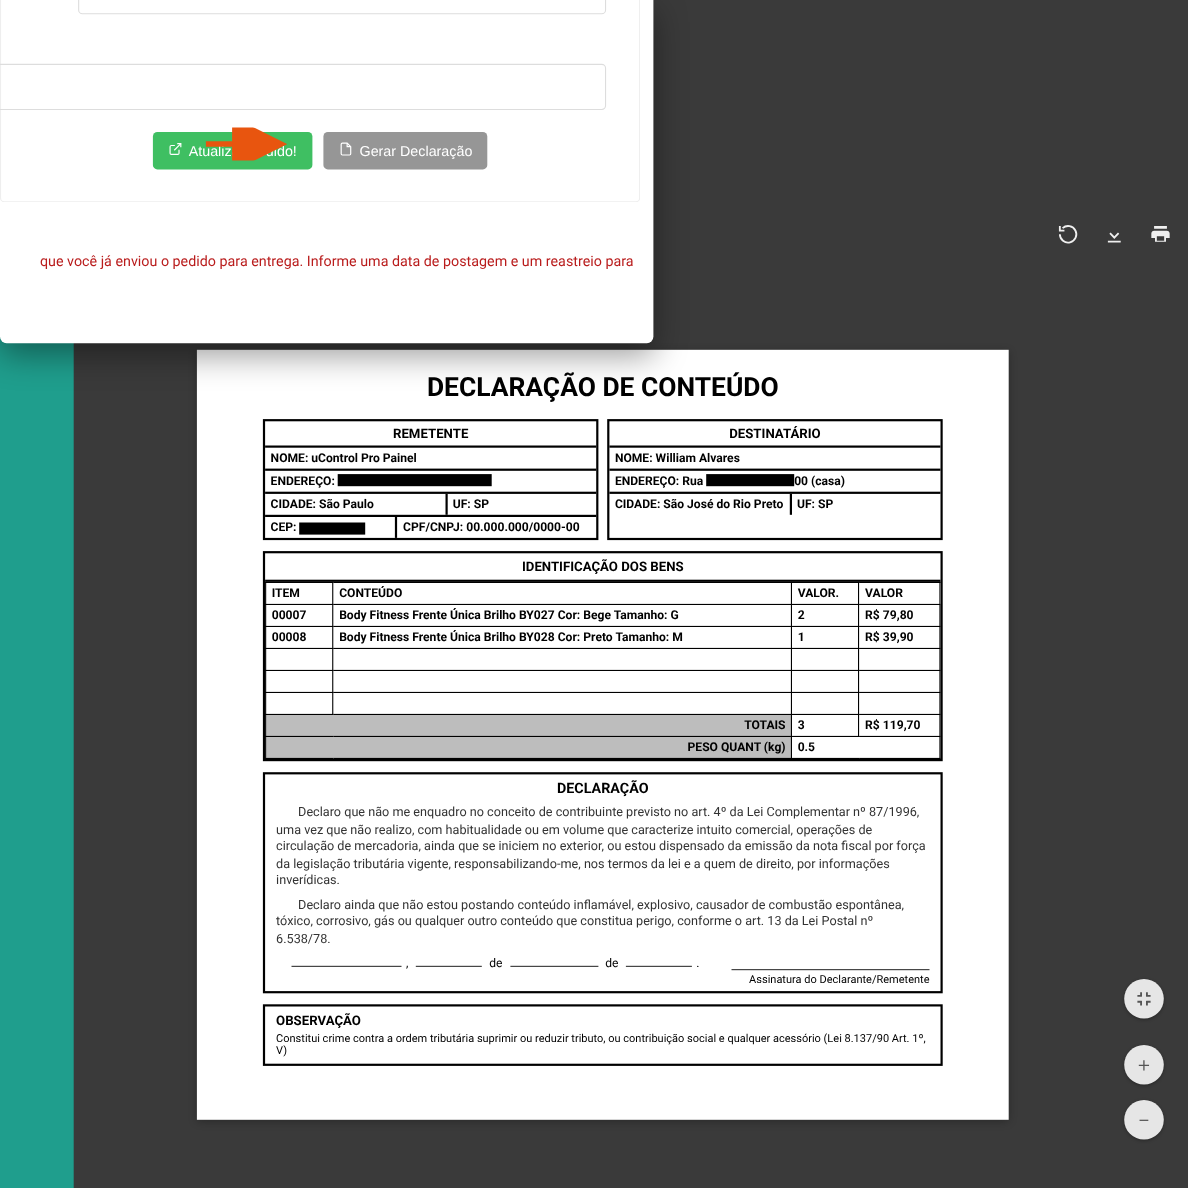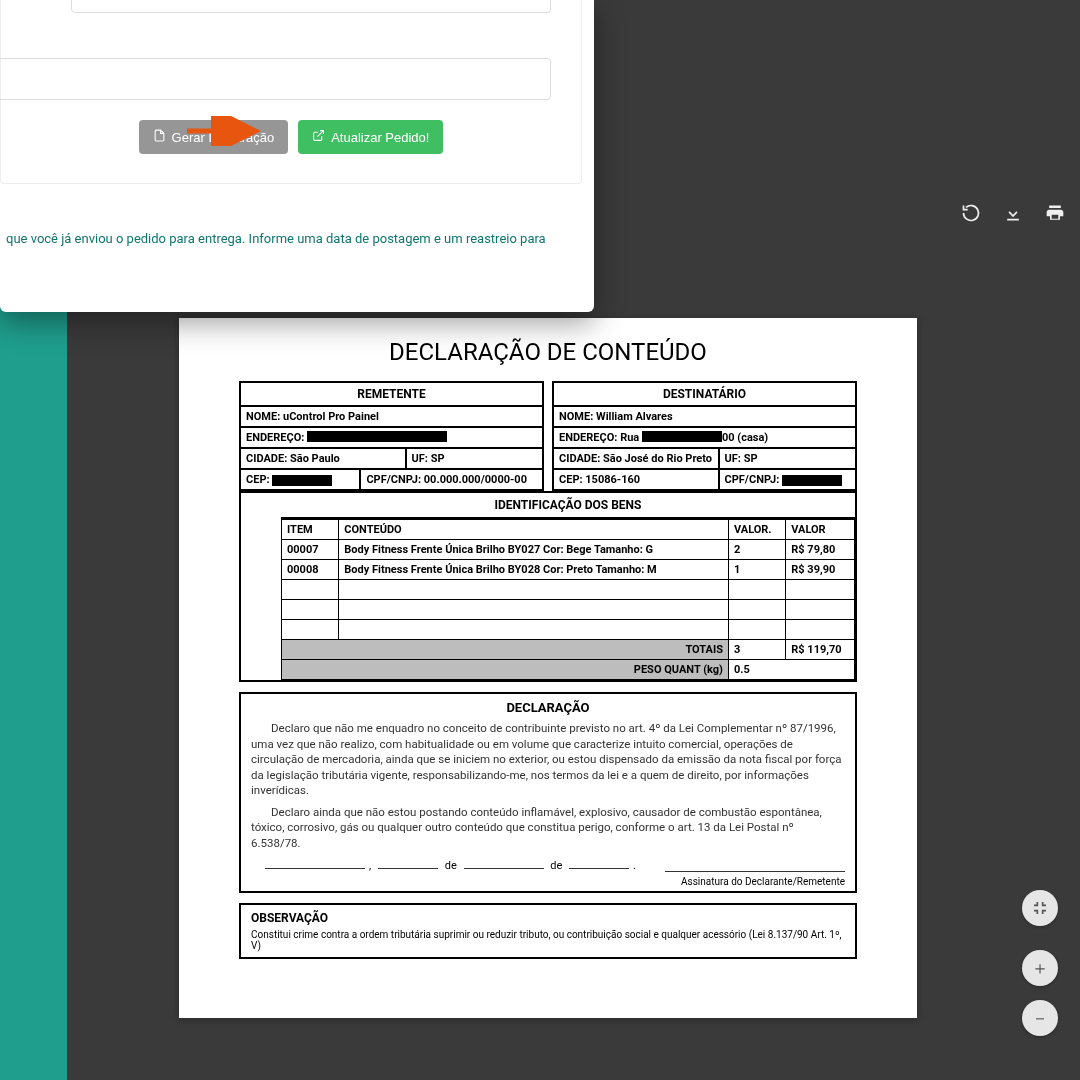--- a/index.html
+++ b/index.html
@@ -8,39 +8,39 @@
 
 .overlay-box { position: absolute; top: 0; left: 0; width: 594px; background: #fff; height: 312px; border-radius: 0 0 6px 6px; box-shadow: 0 10px 30px rgba(0,0,0,0.4); }
 .inner-card { position: absolute; top: 0; left: 0; right: 12px; height: 184px; background: #fff; border: 1px solid #eee; border-top: none; border-radius: 0 0 4px 4px; }
 .input-stub1 { position: absolute; top: -5px; left: 70px; width: 480px; height: 18px; border: 1px solid #ddd; border-radius: 4px; }
 .input-stub2 { position: absolute; top: 58px; left: -10px; width: 560px; height: 42px; border: 1px solid #ddd; border-radius: 4px; }
 .btn-row { position: absolute; top: 120px; left: 0; right: 0; display: flex; justify-content: center; gap: 10px; align-items: center; }
 .btn { display: inline-flex; align-items: center; gap: 6px; padding: 9px 14px; border-radius: 4px; font-size: 13px; color: #fff; border: none; cursor: pointer; }
 .btn-gray { background: #969696; }
 .btn-green { background: #3fbf62; }
 .arrow { position: absolute; top: 116px; left: 187px; }
-.info-text { position: absolute; top: 229px; left: 0; right: 12px; font-size: 13px; color: #0f766e; line-height: 1.5; padding: 0 6px; }
+.info-text { position: absolute; top: 229px; left: 0; right: 12px; font-size: 13px; color: #b91c1c; line-height: 1.5; padding: 0 6px; text-align: right; }
 
 
 .pdf-frame { position: absolute; top: 0; left: 67px; right: 0; bottom: 0; background: #3a3a3a; }
 .pdf-toolbar { position: absolute; top: 190px; right: 0; left: 0; height: 50px; background: #3a3a3a; display: flex; justify-content: flex-end; align-items: center; padding-right: 15px; gap: 22px; }
 .tb-icon { color: #fff; cursor: pointer; font-size: 20px; opacity: 0.92; }
 .pdf-page { position: absolute; top: 318px; left: 112px; width: 738px; height: 700px; background: #fff; box-shadow: 0 2px 8px rgba(0,0,0,0.3); padding: 20px 60px; }
-.doc-title { font-size: 24px; font-weight: normal; text-align: center; margin-bottom: 15px; }
+.doc-title { font-size: 24px; font-weight: bold; text-align: center; margin-bottom: 15px; }
 .two-col { display: flex; gap: 8px; border-radius: 24px; }
 .box { border: 2px solid #000; flex: 1; }
 .box-title { text-align: center; font-weight: bold; font-size: 12px; padding: 4px; border-bottom: 2px solid #000; }
 .row-field { border-bottom: 2px solid #000; padding: 3px 5px; font-size: 11px; font-weight: bold; display: flex; }
 .row-field:last-child { border-bottom: none; }
 .row-split { display: flex; }
 .row-split > div:first-child { flex: 0 0 55%; border-right: 2px solid #000; padding: 3px 5px; }
 .row-split > div:last-child { flex: 1; padding: 3px 5px; }
 .redact { display: inline-block; background: #000; height: 11px; vertical-align: middle; }
 
-.goods-box { border: 2px solid #000; margin-top: 0; padding-left: 40px; }
+.goods-box { border: 2px solid #000; margin-top: 10px; }
 .goods-title { text-align: center; font-weight: bold; font-size: 12px; padding: 5px; border-bottom: 2px solid #000; }
 .goods-table { width: 100%; border-collapse: collapse; }
 .goods-table th, .goods-table td { border: 1px solid #000; padding: 3px 5px; font-size: 11px; text-align: left; font-weight: bold; }
 .goods-table th { background: #fff; }
 .goods-table .shaded { background: #bdbdbd; text-align: right; }
 .goods-table .empty td { height: 20px; }
 
 .decl-box { border: 2px solid #000; margin-top: 10px; padding: 6px 10px 4px; }
 .decl-title { text-align: center; font-weight: bold; font-size: 13px; margin-bottom: 6px; }
 .decl-p { font-size: 11.5px; text-indent: 20px; margin-bottom: 6px; color: #333; line-height: 1.35; }
@@ -107,26 +107,20 @@
       <div class="box">
         <div class="box-title">DESTINATÁRIO</div>
         <div class="row-field"><span>NOME:</span>&nbsp;<span>William Alvares</span></div>
         <div class="row-field"><span>ENDEREÇO:</span>&nbsp;<span>Rua</span>&nbsp;<span class="redact" style="width:80px"></span><span>00 (casa)</span></div>
         <div class="row-field" style="padding:0">
           <div class="row-split" style="width:100%;font-size:11px;font-weight:bold">
             <div><span>CIDADE:</span> <span>São José do Rio Preto</span></div>
             <div><span>UF:</span> <span>SP</span></div>
           </div>
         </div>
-        <div class="row-field" style="padding:0;border-bottom:none">
-          <div class="row-split" style="width:100%;font-size:11px;font-weight:bold">
-            <div style="flex:0 0 55%"><span>CEP:</span> <span>15086-160</span></div>
-            <div><span>CPF/CNPJ:</span> <span class="redact" style="width:60px"></span></div>
-          </div>
-        </div>
       </div>
     </div>
 
     <div class="goods-box">
       <div class="goods-title">IDENTIFICAÇÃO DOS BENS</div>
       <table class="goods-table">
         <tbody>
             <tr>
           <th style="width:10%">ITEM</th>
           <th>CONTEÚDO</th>
@@ -202,34 +196,34 @@
   </div>
   <div class="fab fab2">＋</div>
   <div class="fab fab3">－</div>
 </div>
 
 <div class="overlay-box">
   <div class="inner-card">
     <div class="input-stub1"></div>
     <div class="input-stub2"></div>
     <div class="btn-row">
-      <button class="btn btn-gray">
-        <span><svg width="13" height="13" viewBox="0 0 24 24" fill="none" stroke="#fff" stroke-width="2">
-              <path d="M14 2H6a2 2 0 0 0-2 2v16a2 2 0 0 0 2 2h12a2 2 0 0 0 2-2V8z"></path>
-              <polyline points="14 2 14 8 20 8"></polyline>
-            </svg></span>
-        <span>Gerar Declaração</span>
-      </button>
       <button class="btn btn-green">
         <span><svg width="13" height="13" viewBox="0 0 24 24" fill="none" stroke="#fff" stroke-width="2">
               <path d="M18 13v6a2 2 0 0 1-2 2H5a2 2 0 0 1-2-2V8a2 2 0 0 1 2-2h6"></path>
               <polyline points="15 3 21 3 21 9"></polyline>
               <line x1="10" y1="14" x2="21" y2="3"></line>
             </svg></span>
         <span>Atualizar Pedido!</span>
+      </button>
+      <button class="btn btn-gray">
+        <span><svg width="13" height="13" viewBox="0 0 24 24" fill="none" stroke="#fff" stroke-width="2">
+              <path d="M14 2H6a2 2 0 0 0-2 2v16a2 2 0 0 0 2 2h12a2 2 0 0 0 2-2V8z"></path>
+              <polyline points="14 2 14 8 20 8"></polyline>
+            </svg></span>
+        <span>Gerar Declaração</span>
       </button>
     </div>
   </div>
   <svg class="arrow" width="78" height="30">
     <defs>
         <marker id="ah" markerWidth="10" markerHeight="10" refX="8" refY="5" orient="auto">
           <path d="M0,0 L10,5 L0,10 z" fill="#e8550f"></path>
         </marker>
       </defs>
     <line x1="0" y1="15" x2="64" y2="15" stroke="#e8550f" stroke-width="5" marker-end="url(#ah)"></line>

